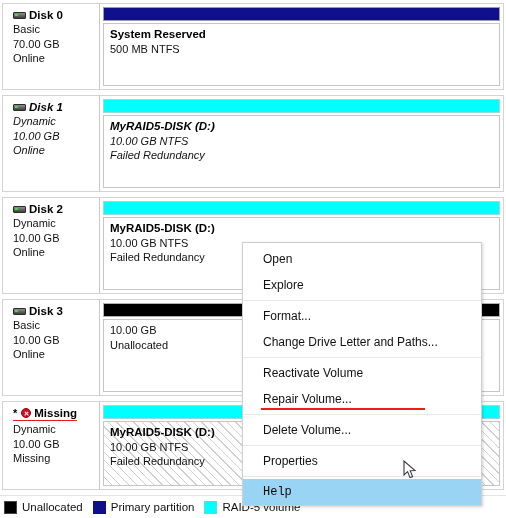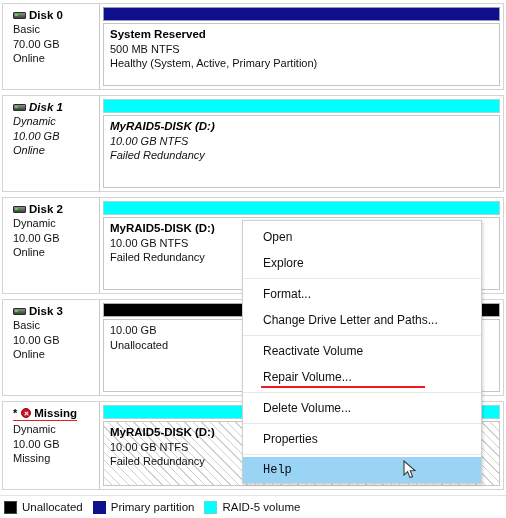--- a/index.html
+++ b/index.html
@@ -181,21 +181,21 @@
   .legend-item { display: flex; align-items: center; gap: 5px; font-size: 11.5px; color: #111; }
   .legend-swatch { width: 13px; height: 13px; border: 1px solid #9a9a9a; flex: 0 0 13px; }
   .sw-unalloc { background: #000000; border-color: #444; }
   .sw-primary { background: #10108c; border-color: #10108c; }
   .sw-raid5   { background: #00ffff; border-color: #66d9d9; }
 
   
   #context-menu {
     position: absolute;
     left: 242px;
-    top: 220px;
+    top: 242px;
     width: 240px;
     background: #ffffff;
     border: 1px solid #cfcfcf;
     box-shadow: 1px 1px 3px rgba(0,0,0,0.18);
     padding: 3px 0 0 0;
     z-index: 50;
   }
   .menu-item {
     height: 26px;
     line-height: 26px;
@@ -247,21 +247,20 @@
         <div class="disk-meta">Basic</div>
         <div class="disk-meta">70.00 GB</div>
         <div class="disk-meta">Online</div>
       </div>
       <div class="disk-vols">
         <div class="cap-bar navy"></div>
         <div class="vol-strip">
           <div class="vol-box">
             <div class="vol-name">System Reserved</div>
             <div class="vol-line">500 MB NTFS</div>
-            <div class="vol-line">Healthy (System, Active, Primary Partition)</div>
           </div>
         </div>
       </div>
     </div>
     <div class="disk-row" id="row-disk1">
       <div class="disk-info">
         <div class="disk-title">
           <span class="drive-icon"></span>
           <span>Disk 1</span>
         </div>

